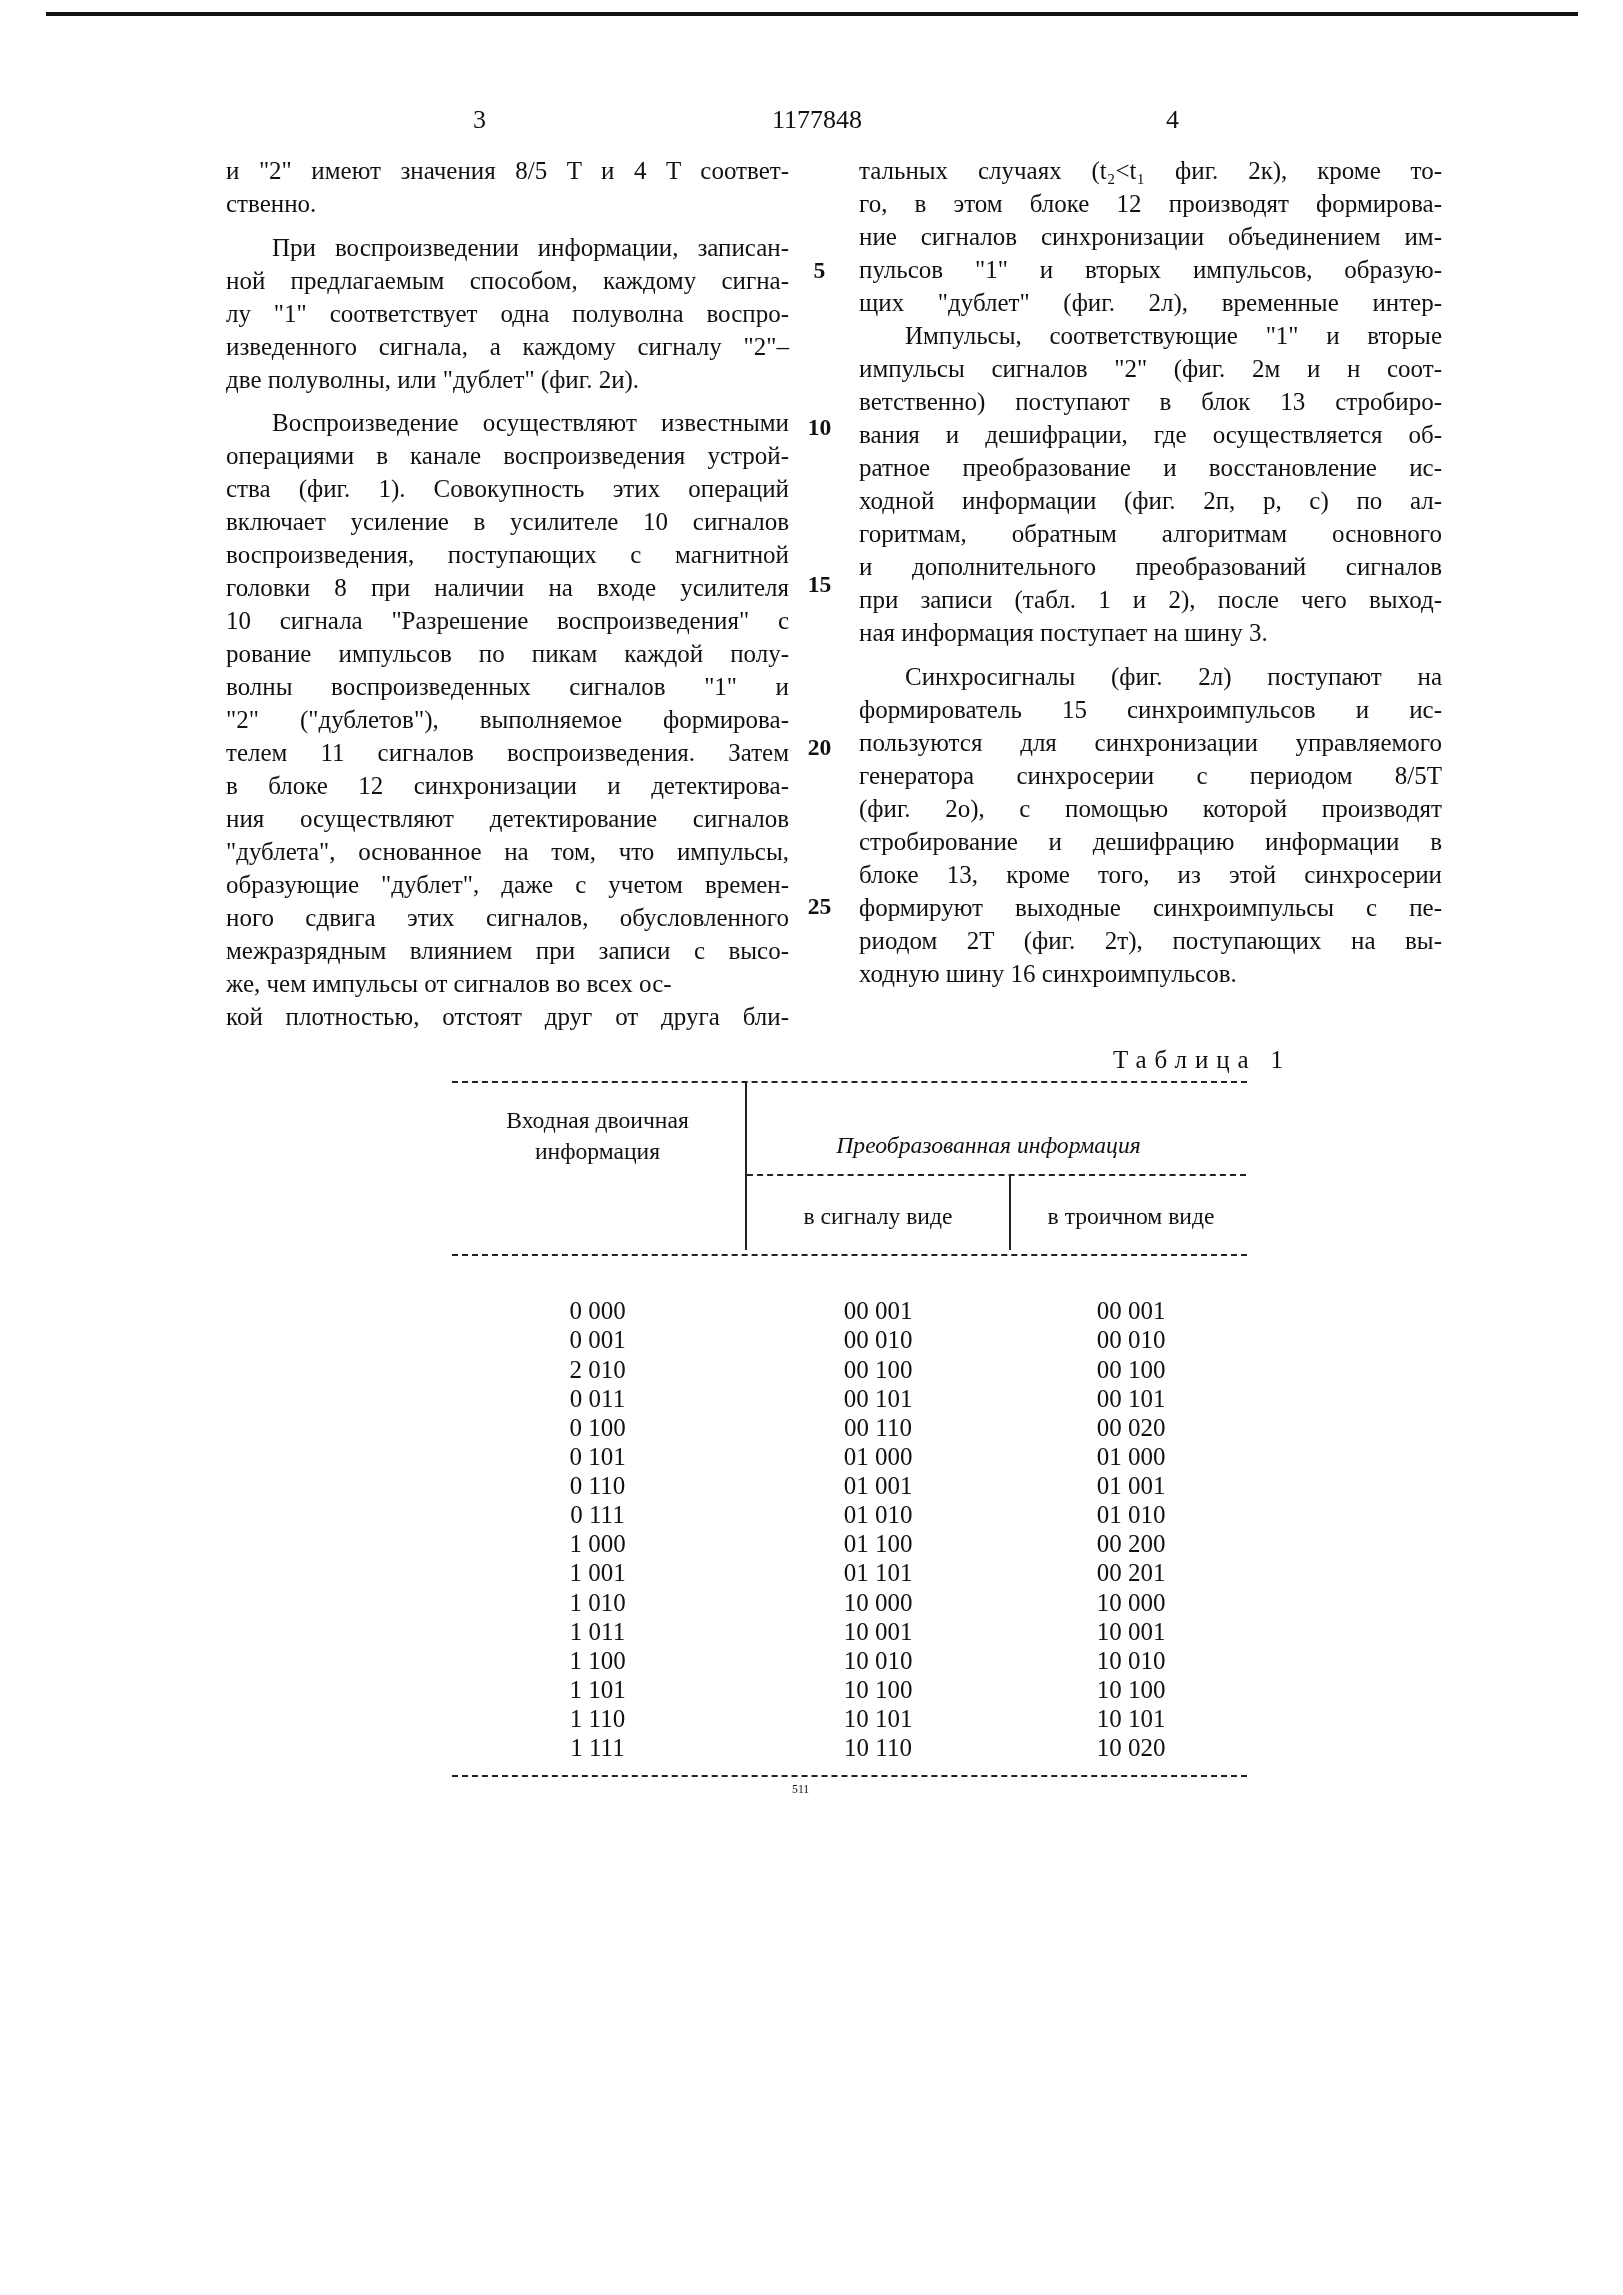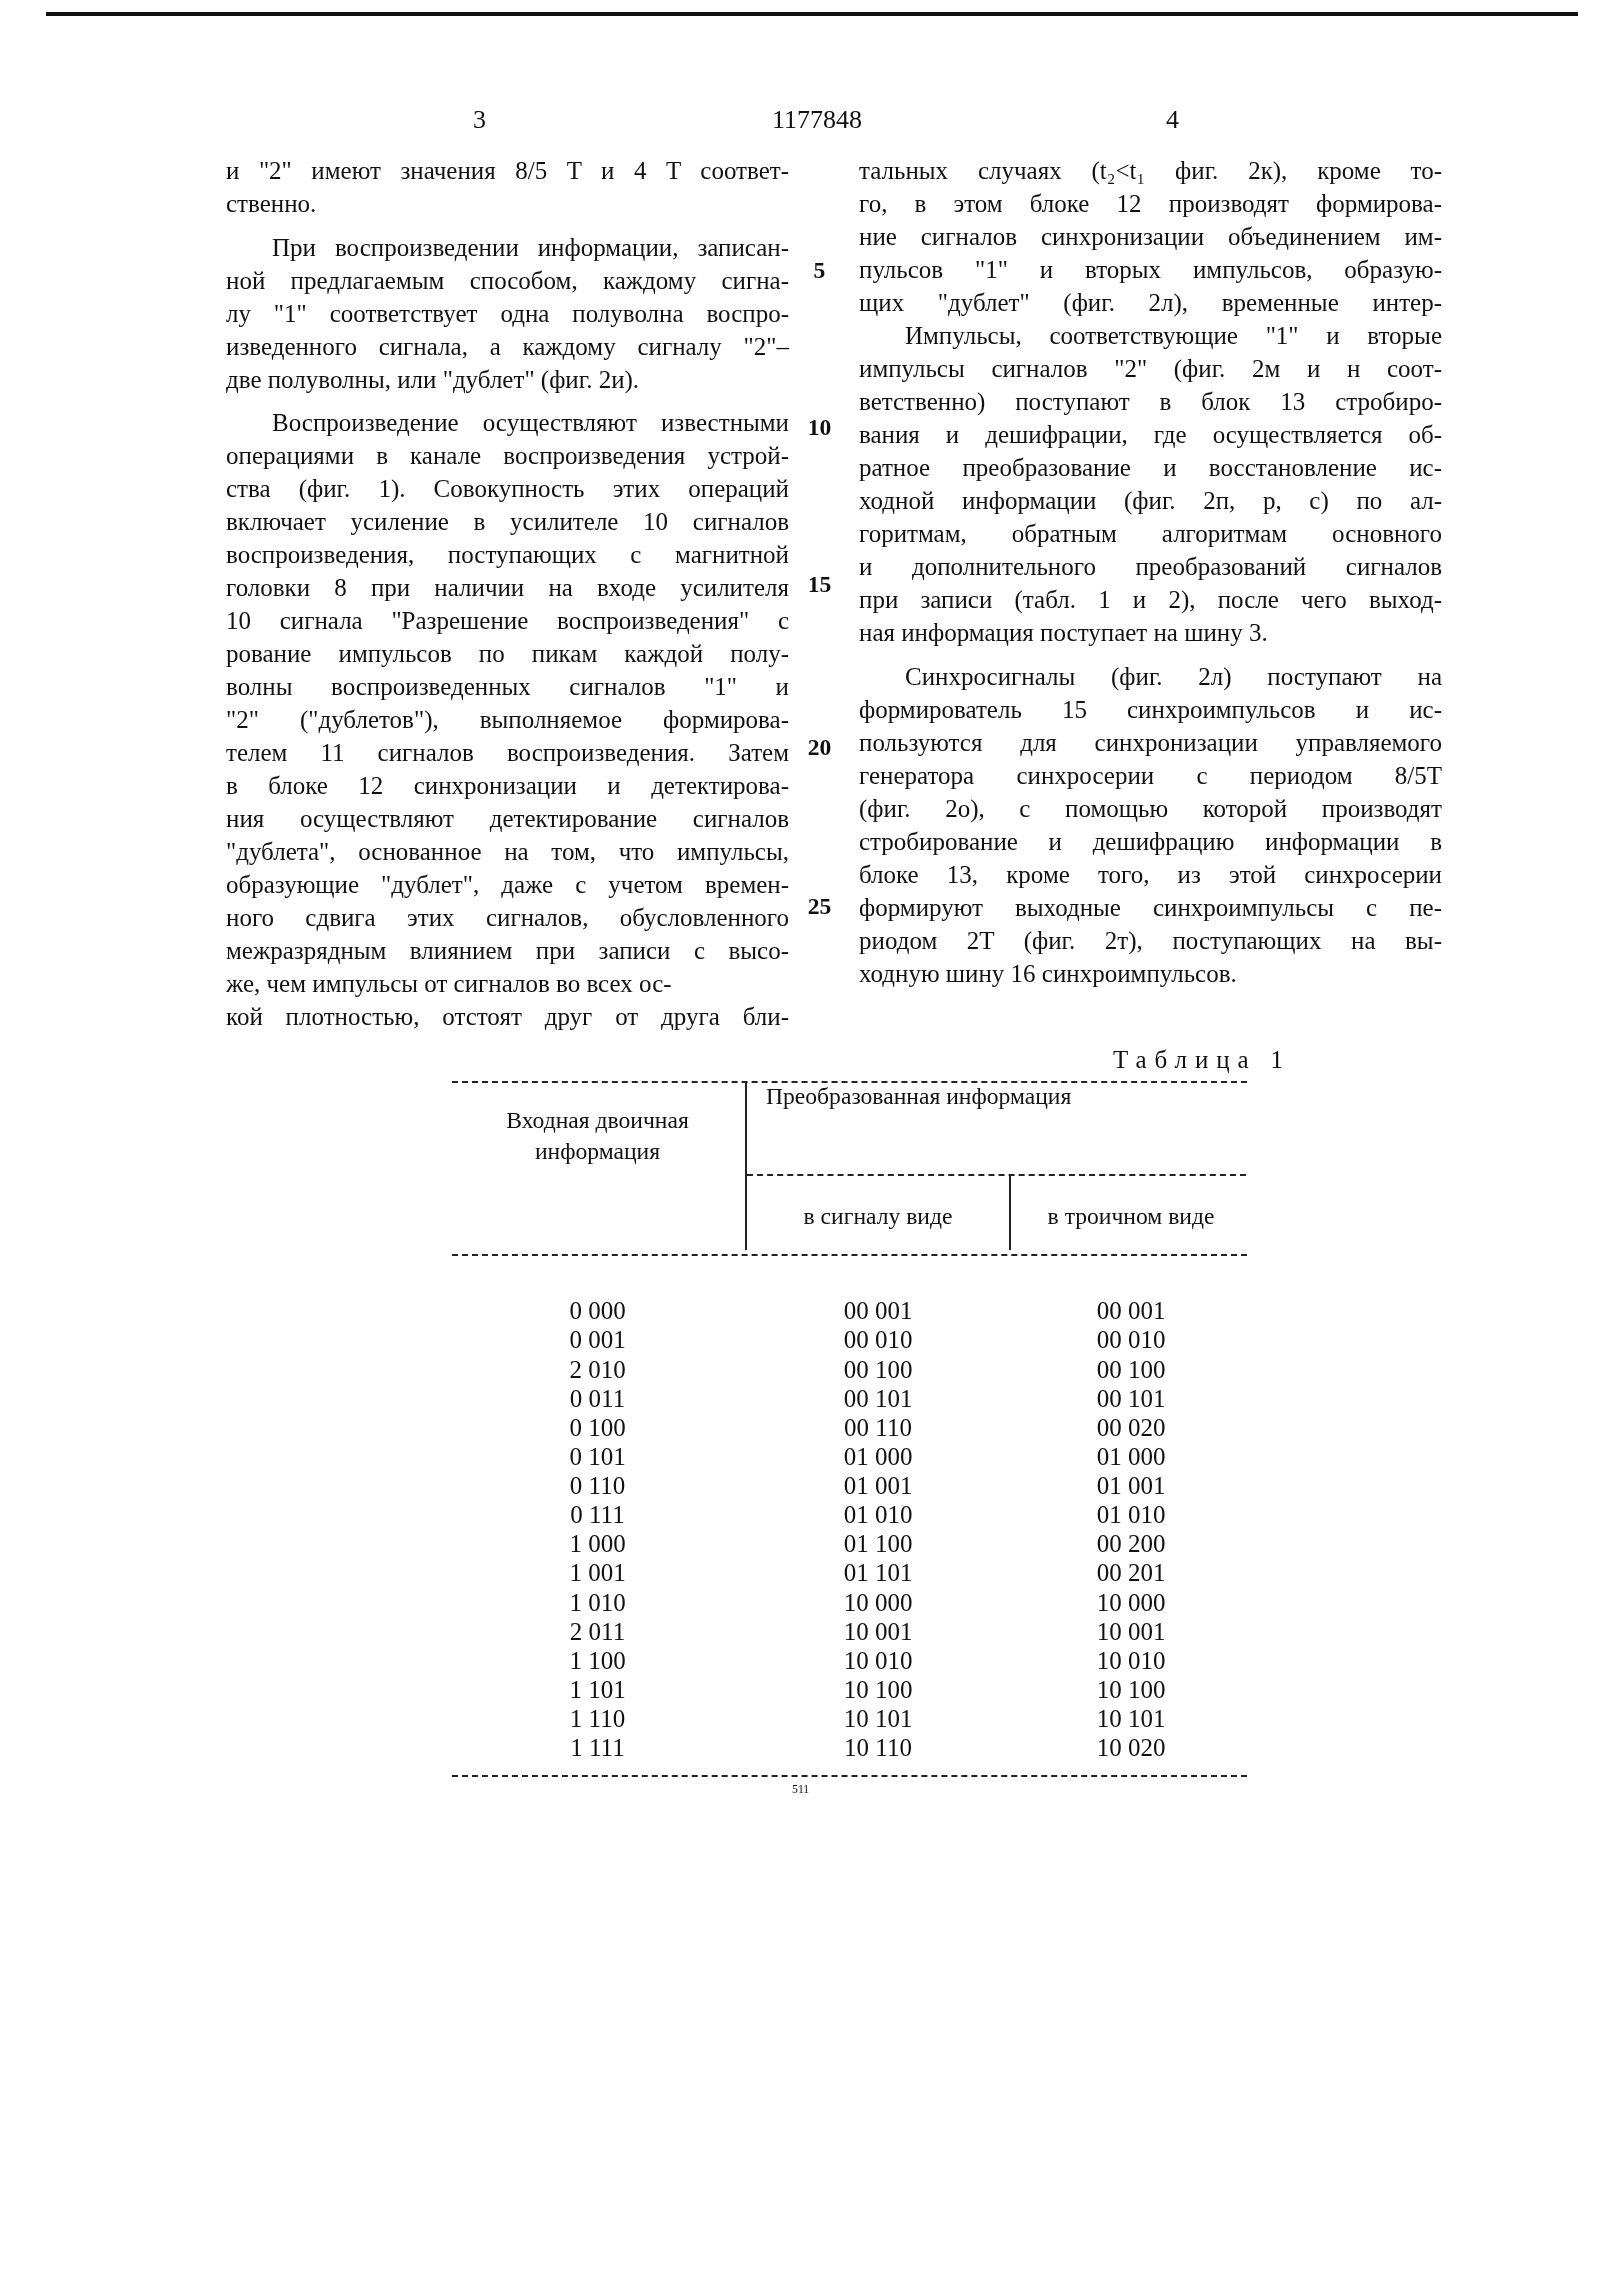--- a/index.html
+++ b/index.html
@@ -101,21 +101,21 @@
 <div class="table-title">Таблица 1</div>
 
 <div>
   <div class="rule" style="left:452px; top:1081px; width:795px;"></div>
   <div class="vrule" style="left:745px; top:1083px; height:167px;"></div>
   <div class="rule" style="left:747px; top:1174px; width:499px;"></div>
   <div class="vrule" style="left:1009px; top:1175px; height:75px;"></div>
   <div class="rule" style="left:452px; top:1254px; width:795px;"></div>
 
   <div class="th" style="left:452px; top:1105px; width:291px;">Входная двоичная информация</div>
-  <div class="th" style="left:753px; top:1081px; width:445px; text-align:left; padding-left:13px;">Преобразованная информация</div>
+  <div class="th" style="left:753px; top:1130px; width:445px; text-align:center; padding-left:13px;font-style:italic;">Преобразованная информация</div>
   <div class="th" style="left:747px; top:1201px; width:262px;">в сигналу виде</div>
   <div class="th" style="left:1013px; top:1201px; width:236px;">в троичном виде</div>
 
   <div id="table-body">
       <div class="cell" style="left: 452px; width: 291px; top: 1297px;">0 000</div>
       <div class="cell" style="left: 747px; width: 262px; top: 1297px;">00 001</div>
       <div class="cell" style="left: 1013px; width: 236px; top: 1297px;">00 001</div>
       <div class="cell" style="left: 452px; width: 291px; top: 1326px;">0 001</div>
       <div class="cell" style="left: 747px; width: 262px; top: 1326px;">00 010</div>
       <div class="cell" style="left: 1013px; width: 236px; top: 1326px;">00 010</div>
@@ -139,21 +139,21 @@
       <div class="cell" style="left: 1013px; width: 236px; top: 1501px;">01 010</div>
       <div class="cell" style="left: 452px; width: 291px; top: 1530px;">1 000</div>
       <div class="cell" style="left: 747px; width: 262px; top: 1530px;">01 100</div>
       <div class="cell" style="left: 1013px; width: 236px; top: 1530px;">00 200</div>
       <div class="cell" style="left: 452px; width: 291px; top: 1559px;">1 001</div>
       <div class="cell" style="left: 747px; width: 262px; top: 1559px;">01 101</div>
       <div class="cell" style="left: 1013px; width: 236px; top: 1559px;">00 201</div>
       <div class="cell" style="left: 452px; width: 291px; top: 1589px;">1 010</div>
       <div class="cell" style="left: 747px; width: 262px; top: 1589px;">10 000</div>
       <div class="cell" style="left: 1013px; width: 236px; top: 1589px;">10 000</div>
-      <div class="cell" style="left: 452px; width: 291px; top: 1618px;">2 011</div>
+      <div class="cell" style="left: 452px; width: 291px; top: 1618px;">1 011</div>
       <div class="cell" style="left: 747px; width: 262px; top: 1618px;">10 001</div>
       <div class="cell" style="left: 1013px; width: 236px; top: 1618px;">10 001</div>
       <div class="cell" style="left: 452px; width: 291px; top: 1647px;">1 100</div>
       <div class="cell" style="left: 747px; width: 262px; top: 1647px;">10 010</div>
       <div class="cell" style="left: 1013px; width: 236px; top: 1647px;">10 010</div>
       <div class="cell" style="left: 452px; width: 291px; top: 1676px;">1 101</div>
       <div class="cell" style="left: 747px; width: 262px; top: 1676px;">10 100</div>
       <div class="cell" style="left: 1013px; width: 236px; top: 1676px;">10 100</div>
       <div class="cell" style="left: 452px; width: 291px; top: 1705px;">1 110</div>
       <div class="cell" style="left: 747px; width: 262px; top: 1705px;">10 101</div>

